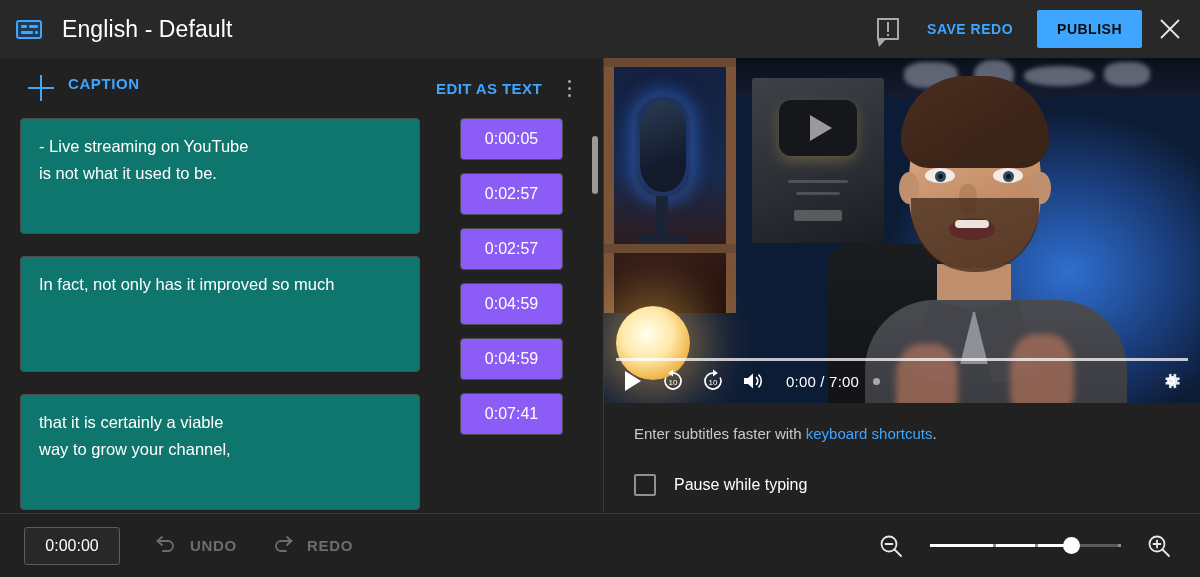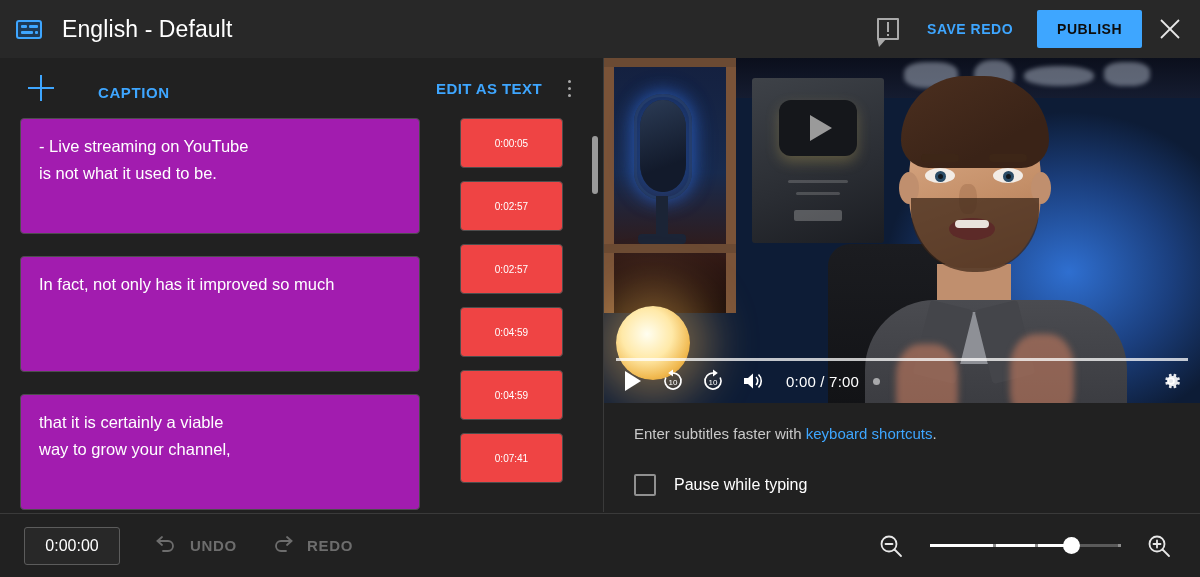--- a/index.html
+++ b/index.html
@@ -59,50 +59,50 @@
   .close-btn svg { display: block; }
 
   
   .left-panel {
     position: absolute; top: 58px; left: 0; width: 604px; height: 454px;
     background: #212121; overflow: hidden;
   }
   .caption-toolbar {
     height: 60px; display: flex; align-items: center; padding: 0 18px 0 28px;
   }
-  .add-caption { display: flex; align-items: flex-end; cursor: pointer; gap: 30px; }
+  .add-caption { display: flex; align-items: flex-start; cursor: pointer; }
   .plus-icon { width: 26px; height: 26px; position: relative; margin-right: 14px; }
   .plus-icon:before, .plus-icon:after { content: ""; position: absolute; background: #3ea6ff; }
   .plus-icon:before { left: 50%; top: 0; width: 2px; height: 26px; margin-left: -1px; }
   .plus-icon:after { top: 50%; left: 0; height: 2px; width: 26px; margin-top: -1px; }
   .add-caption-label { color: #3ea6ff; font-size: 15px; font-weight: bold; letter-spacing: 0.6px; }
   .toolbar-right { margin-left: auto; display: flex; align-items: center; }
   .edit-as-text { color: #3ea6ff; font-size: 15px; font-weight: bold; letter-spacing: 0.4px;
     cursor: pointer; }
   .kebab { width: 34px; height: 34px; margin-left: 10px; display: flex; flex-direction: column;
     align-items: center; justify-content: center; cursor: pointer; }
   .kebab span { width: 3px; height: 3px; border-radius: 50%; background: #aaa; margin: 2px 0; }
 
   .caption-list { display: flex; position: relative; height: 394px; }
   .col-text { width: 432px; padding-left: 20px; padding-right: 12px; }
   .col-time { width: 140px; padding-left: 28px; }
 
   .cap-box {
-    border: 1px solid #4d4d4d; border-radius: 4px; background: #a21caf;
+    border: 1px solid #4d4d4d; border-radius: 4px; background: #0f766e;
     padding: 14px 18px; margin-bottom: 22px; height: 116px;
     font-size: 16.5px; line-height: 27px; color: #fff; overflow: hidden;
     cursor: text;
   }
   .cap-box .line { white-space: nowrap; }
 
   .time-box {
-    border: 1px solid #4d4d4d; border-radius: 4px; background: #ef4444;
-    width: 103px; height: 50px; display: flex; align-items: center;
+    border: 1px solid #4d4d4d; border-radius: 4px; background: #8b5cf6;
+    width: 103px; height: 42px; display: flex; align-items: center;
     justify-content: center; margin-bottom: 13px;
-    font-size: 10px; color: #fff; cursor: text;
+    font-size: 16px; color: #fff; cursor: text;
   }
   .scroll-track {
     position: absolute; right: 6px; top: 0; width: 6px; height: 394px;
   }
   .scroll-thumb {
     position: absolute; top: 18px; left: 0; width: 6px; height: 58px;
     background: #9a9a9a; border-radius: 3px; cursor: grab;
   }
   .panel-divider {
     position: absolute; left: 603px; top: 58px; width: 1px; height: 454px;

